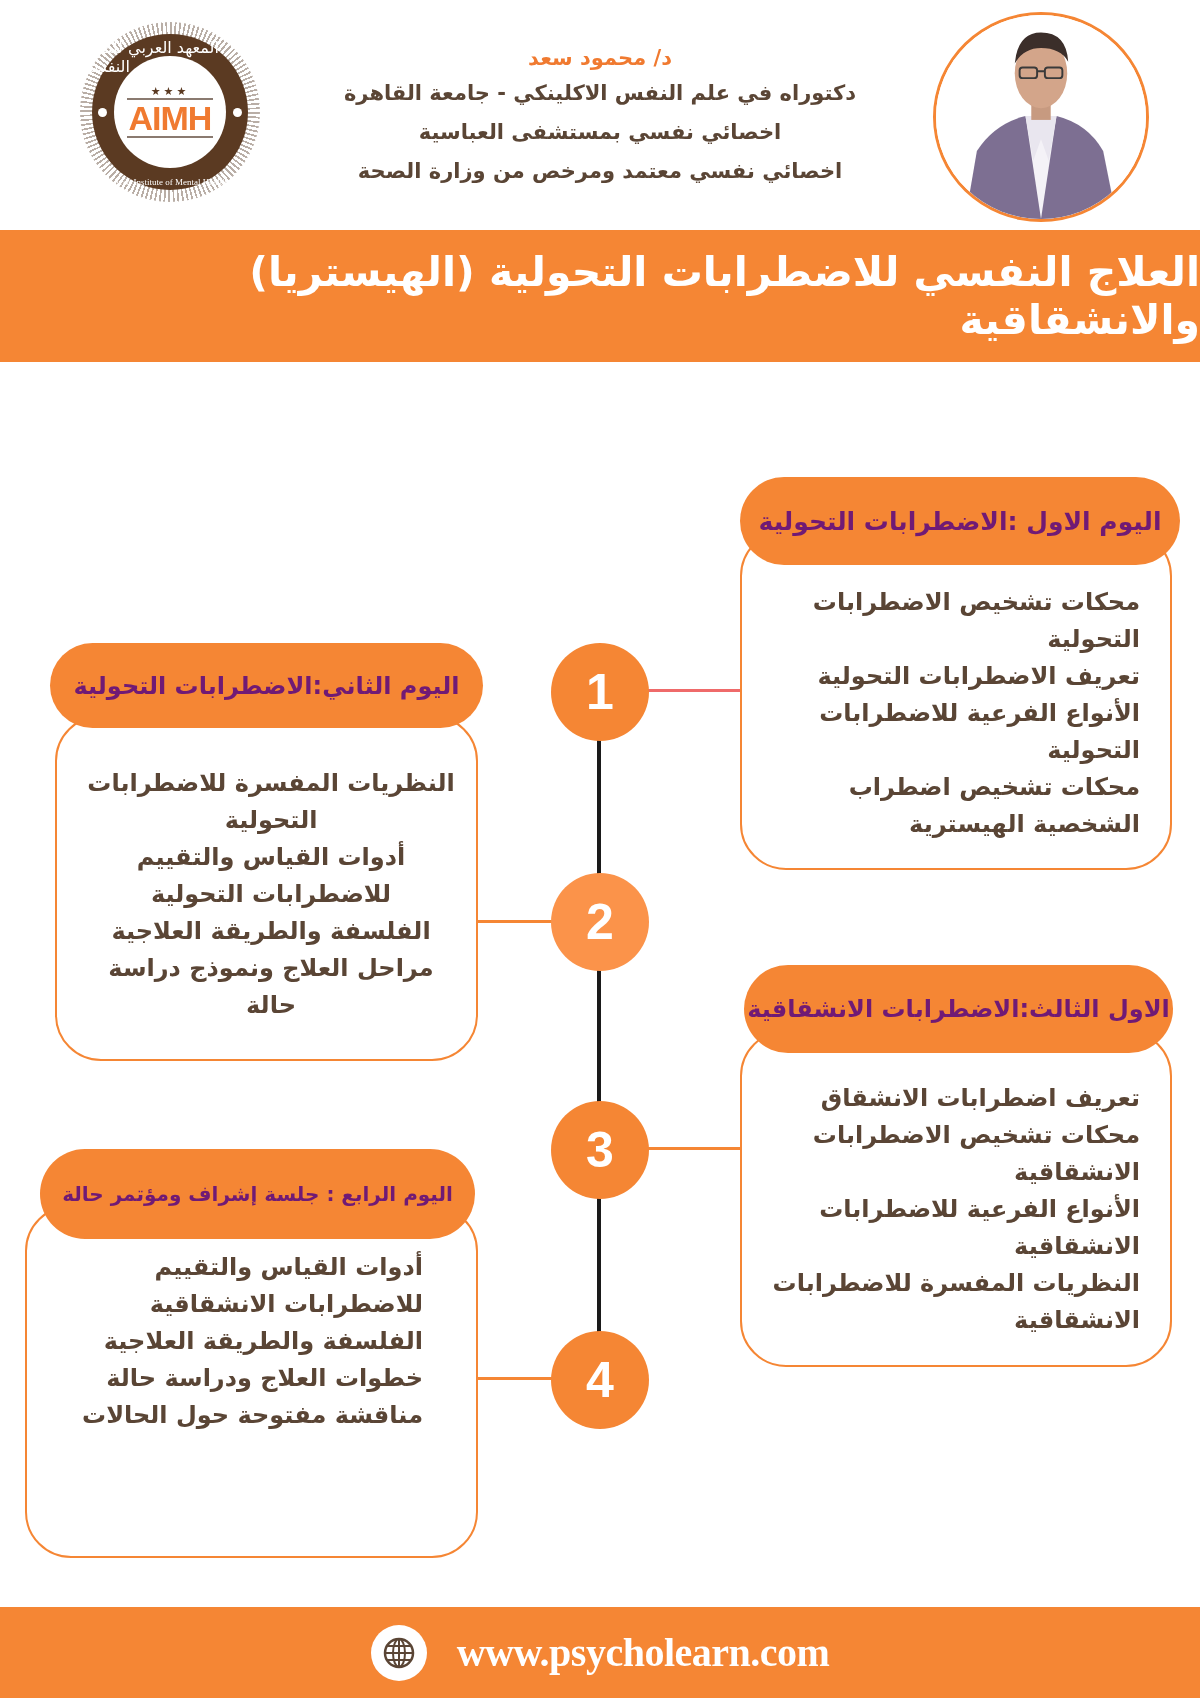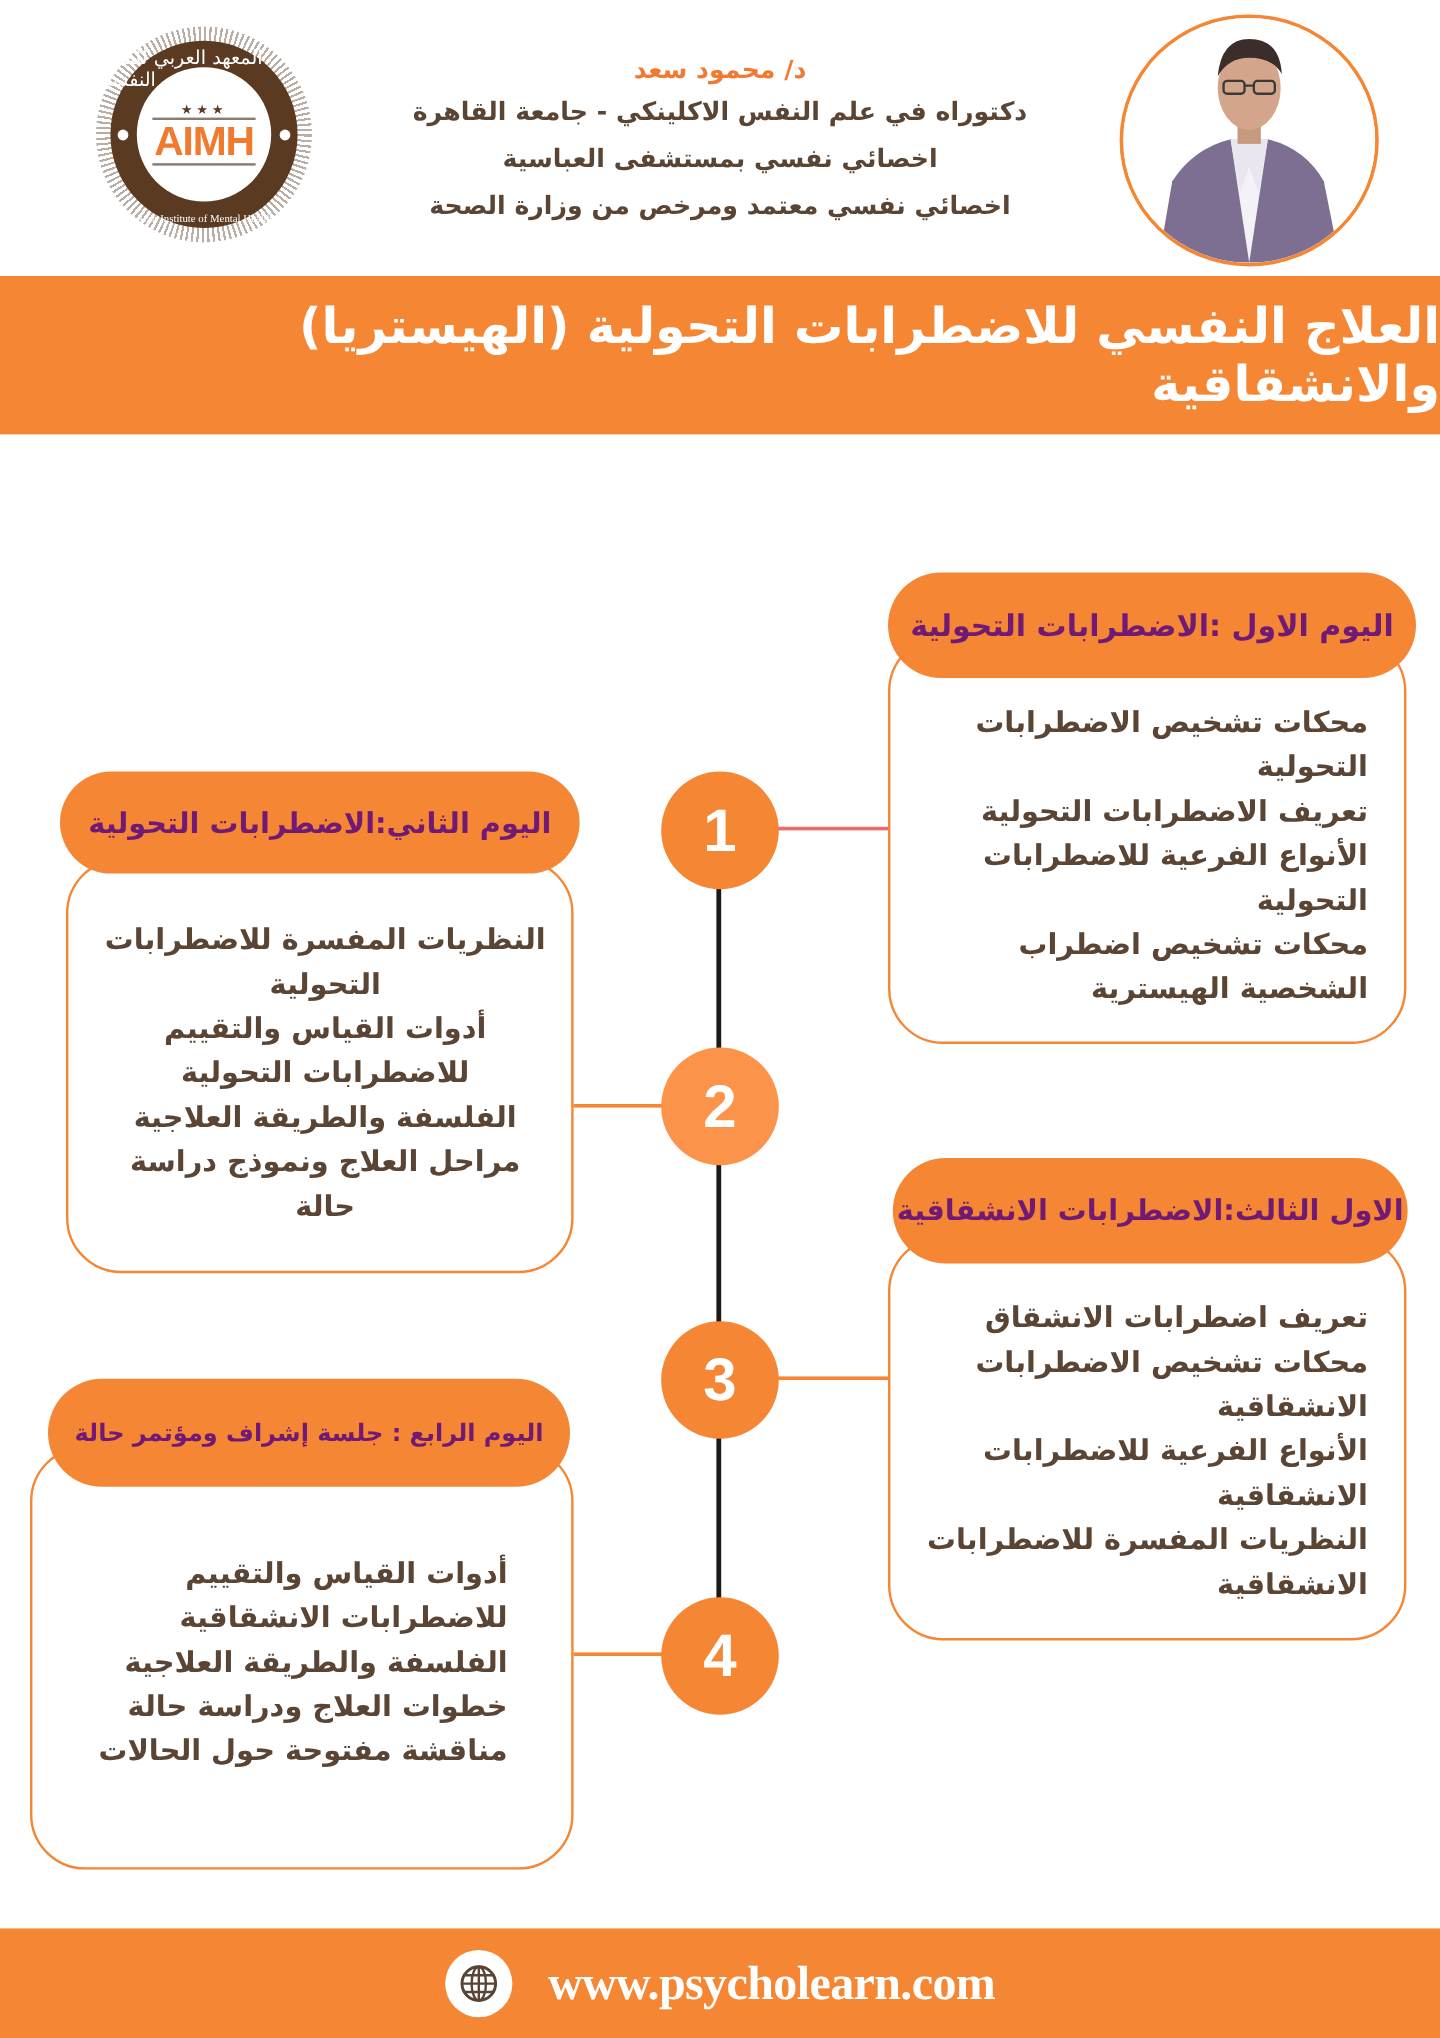--- a/index.html
+++ b/index.html
@@ -122,21 +122,21 @@
   <div class="items" style="position:absolute;right:30px;top:48px;width:370px;">
     <div>تعريف اضطرابات الانشقاق</div>
     <div>محكات تشخيص الاضطرابات الانشقاقية</div>
     <div>الأنواع الفرعية للاضطرابات الانشقاقية</div>
     <div>النظريات المفسرة للاضطرابات الانشقاقية</div>
   </div>
 </div>
 <div class="abs pill" style="left:744px;top:965px;width:429px;height:88px;font-size:24px;">الاول الثالث:الاضطرابات الانشقاقية</div>
 
 <div class="abs box" style="left:25px;top:1205px;width:453px;height:353px;">
-  <div class="items" style="position:absolute;right:53px;top:42px;width:380px;margin-top:44px;">
+  <div class="items" style="position:absolute;right:53px;top:42px;width:380px;">
     <div>أدوات القياس والتقييم للاضطرابات الانشقاقية</div>
     <div>الفلسفة والطريقة العلاجية</div>
     <div>خطوات العلاج ودراسة حالة</div>
     <div>مناقشة مفتوحة حول الحالات</div>
   </div>
 </div>
 <div class="abs pill" style="left:40px;top:1125px;width:435px;height:90px;font-size:20px;margin-top:24px;">اليوم الرابع : جلسة إشراف ومؤتمر حالة</div>
 
 <div class="abs footer">
   <span class="globe">

